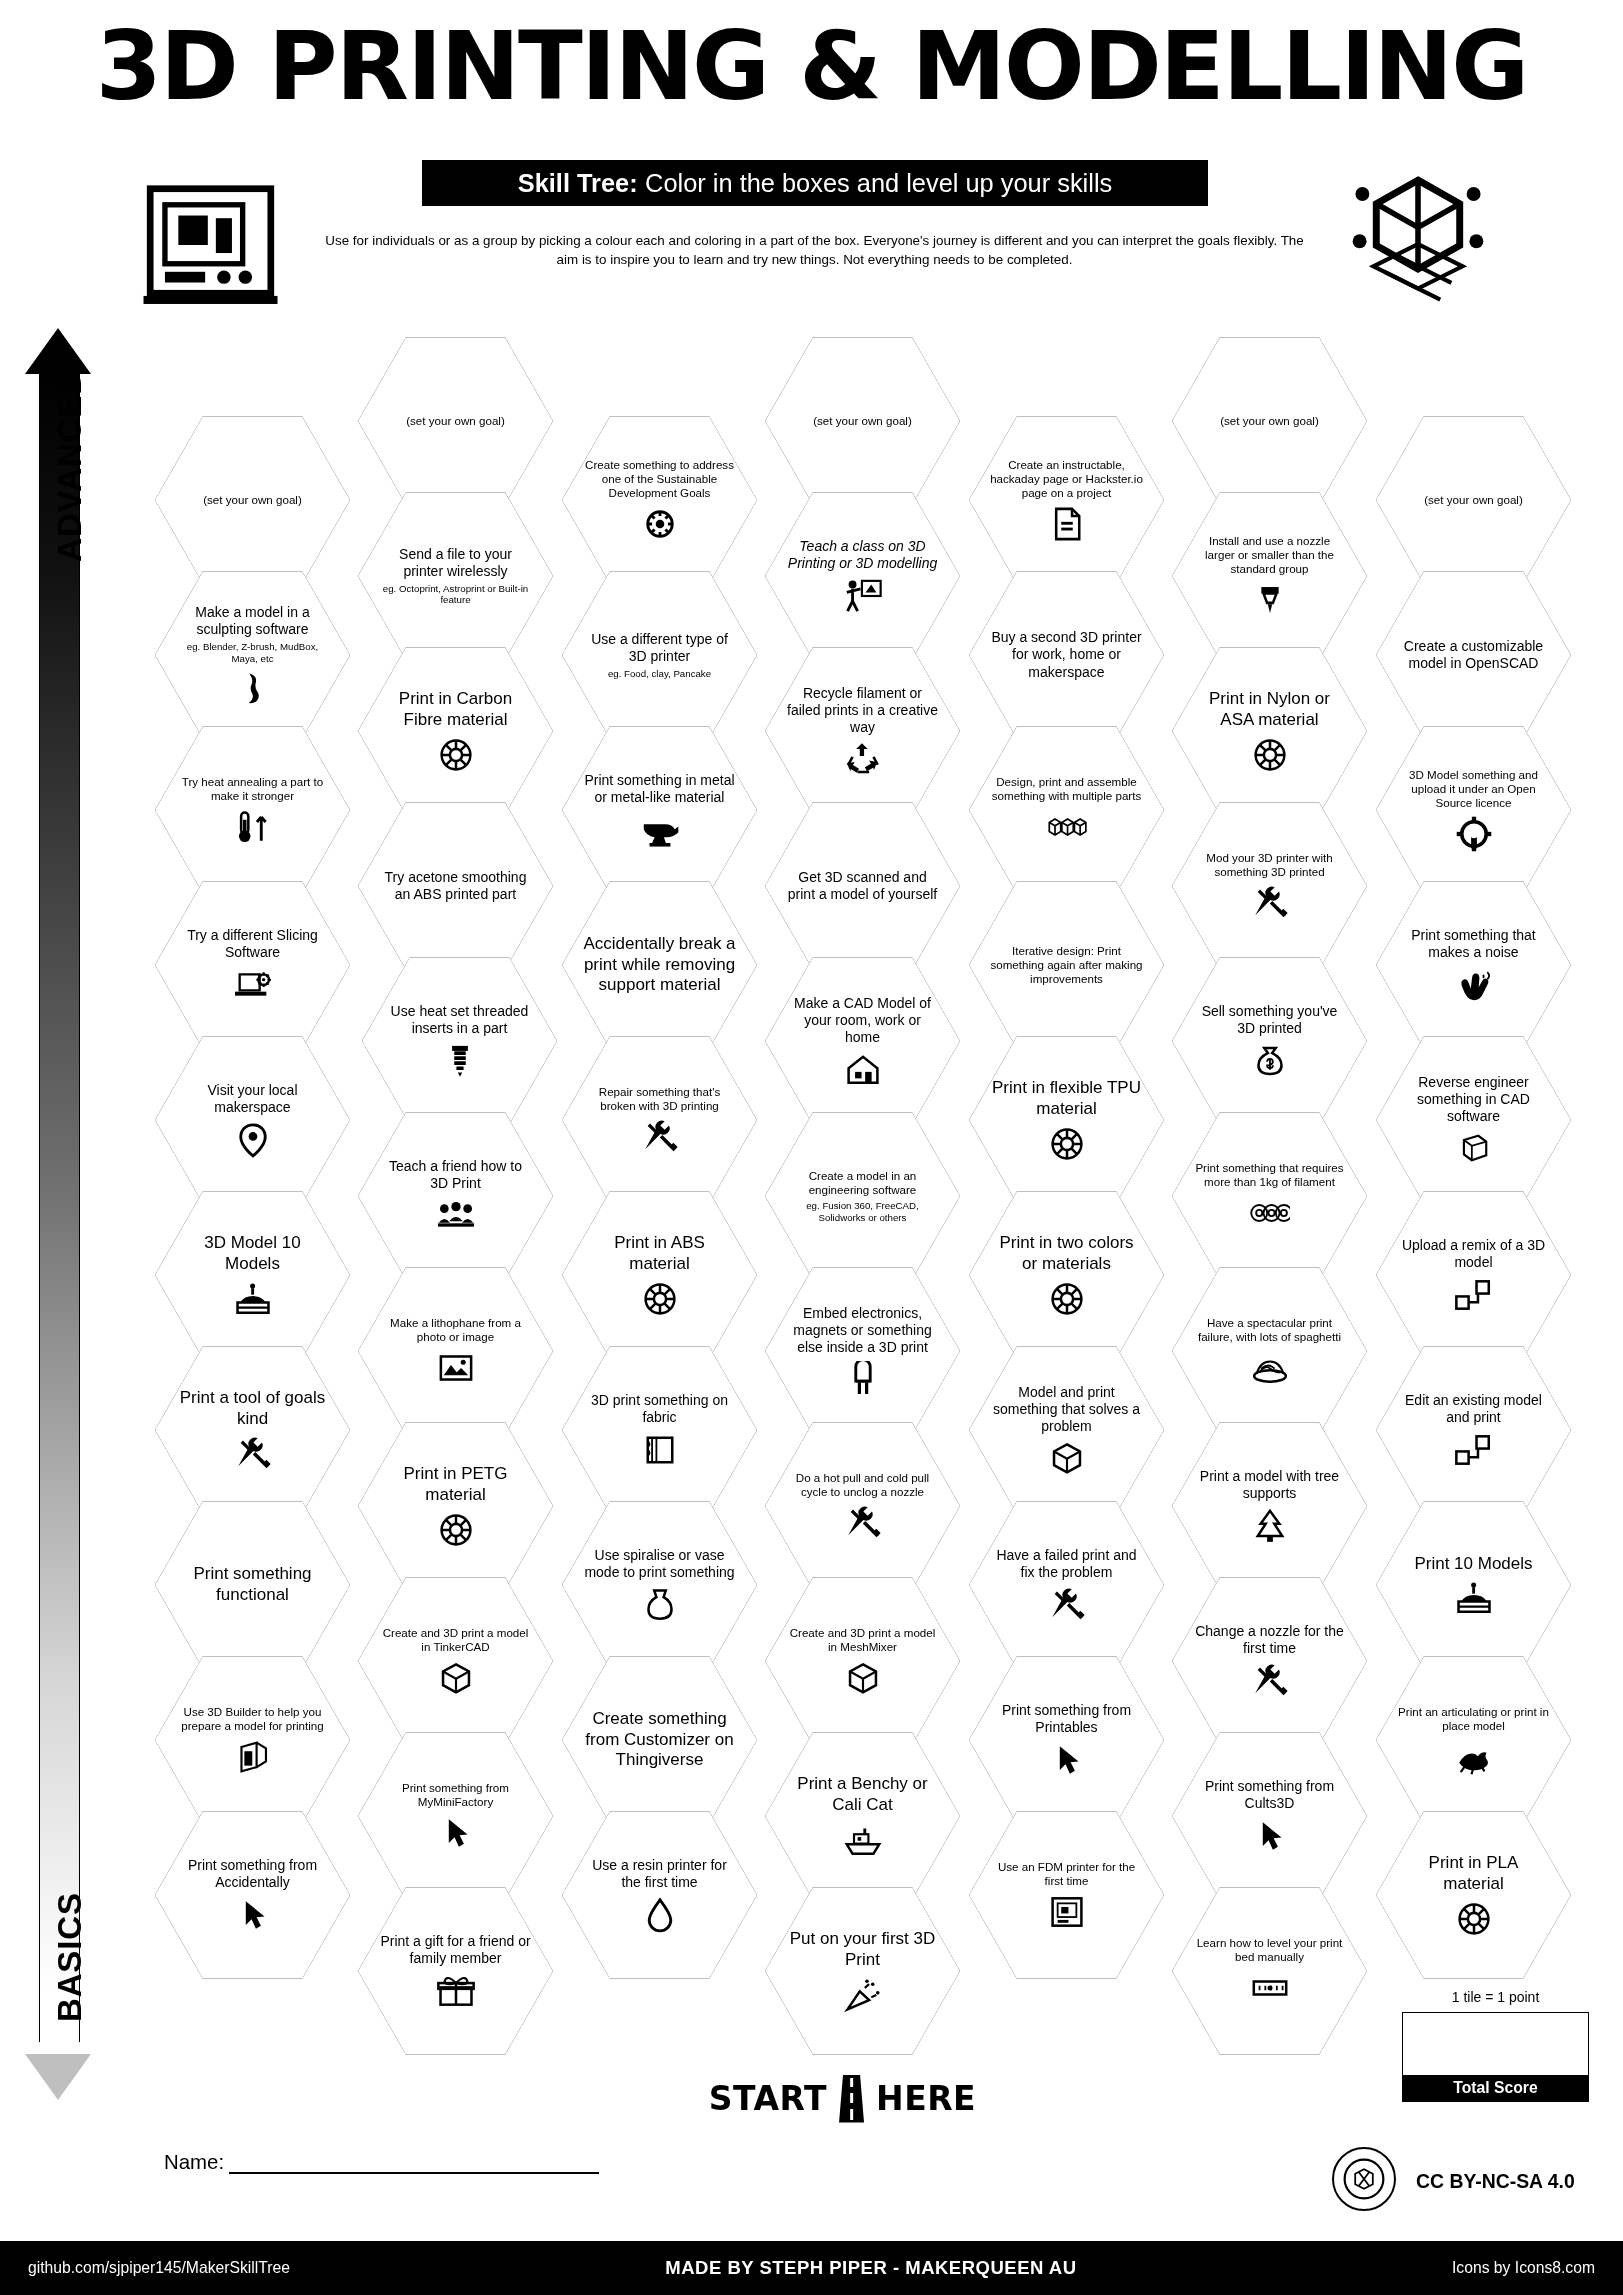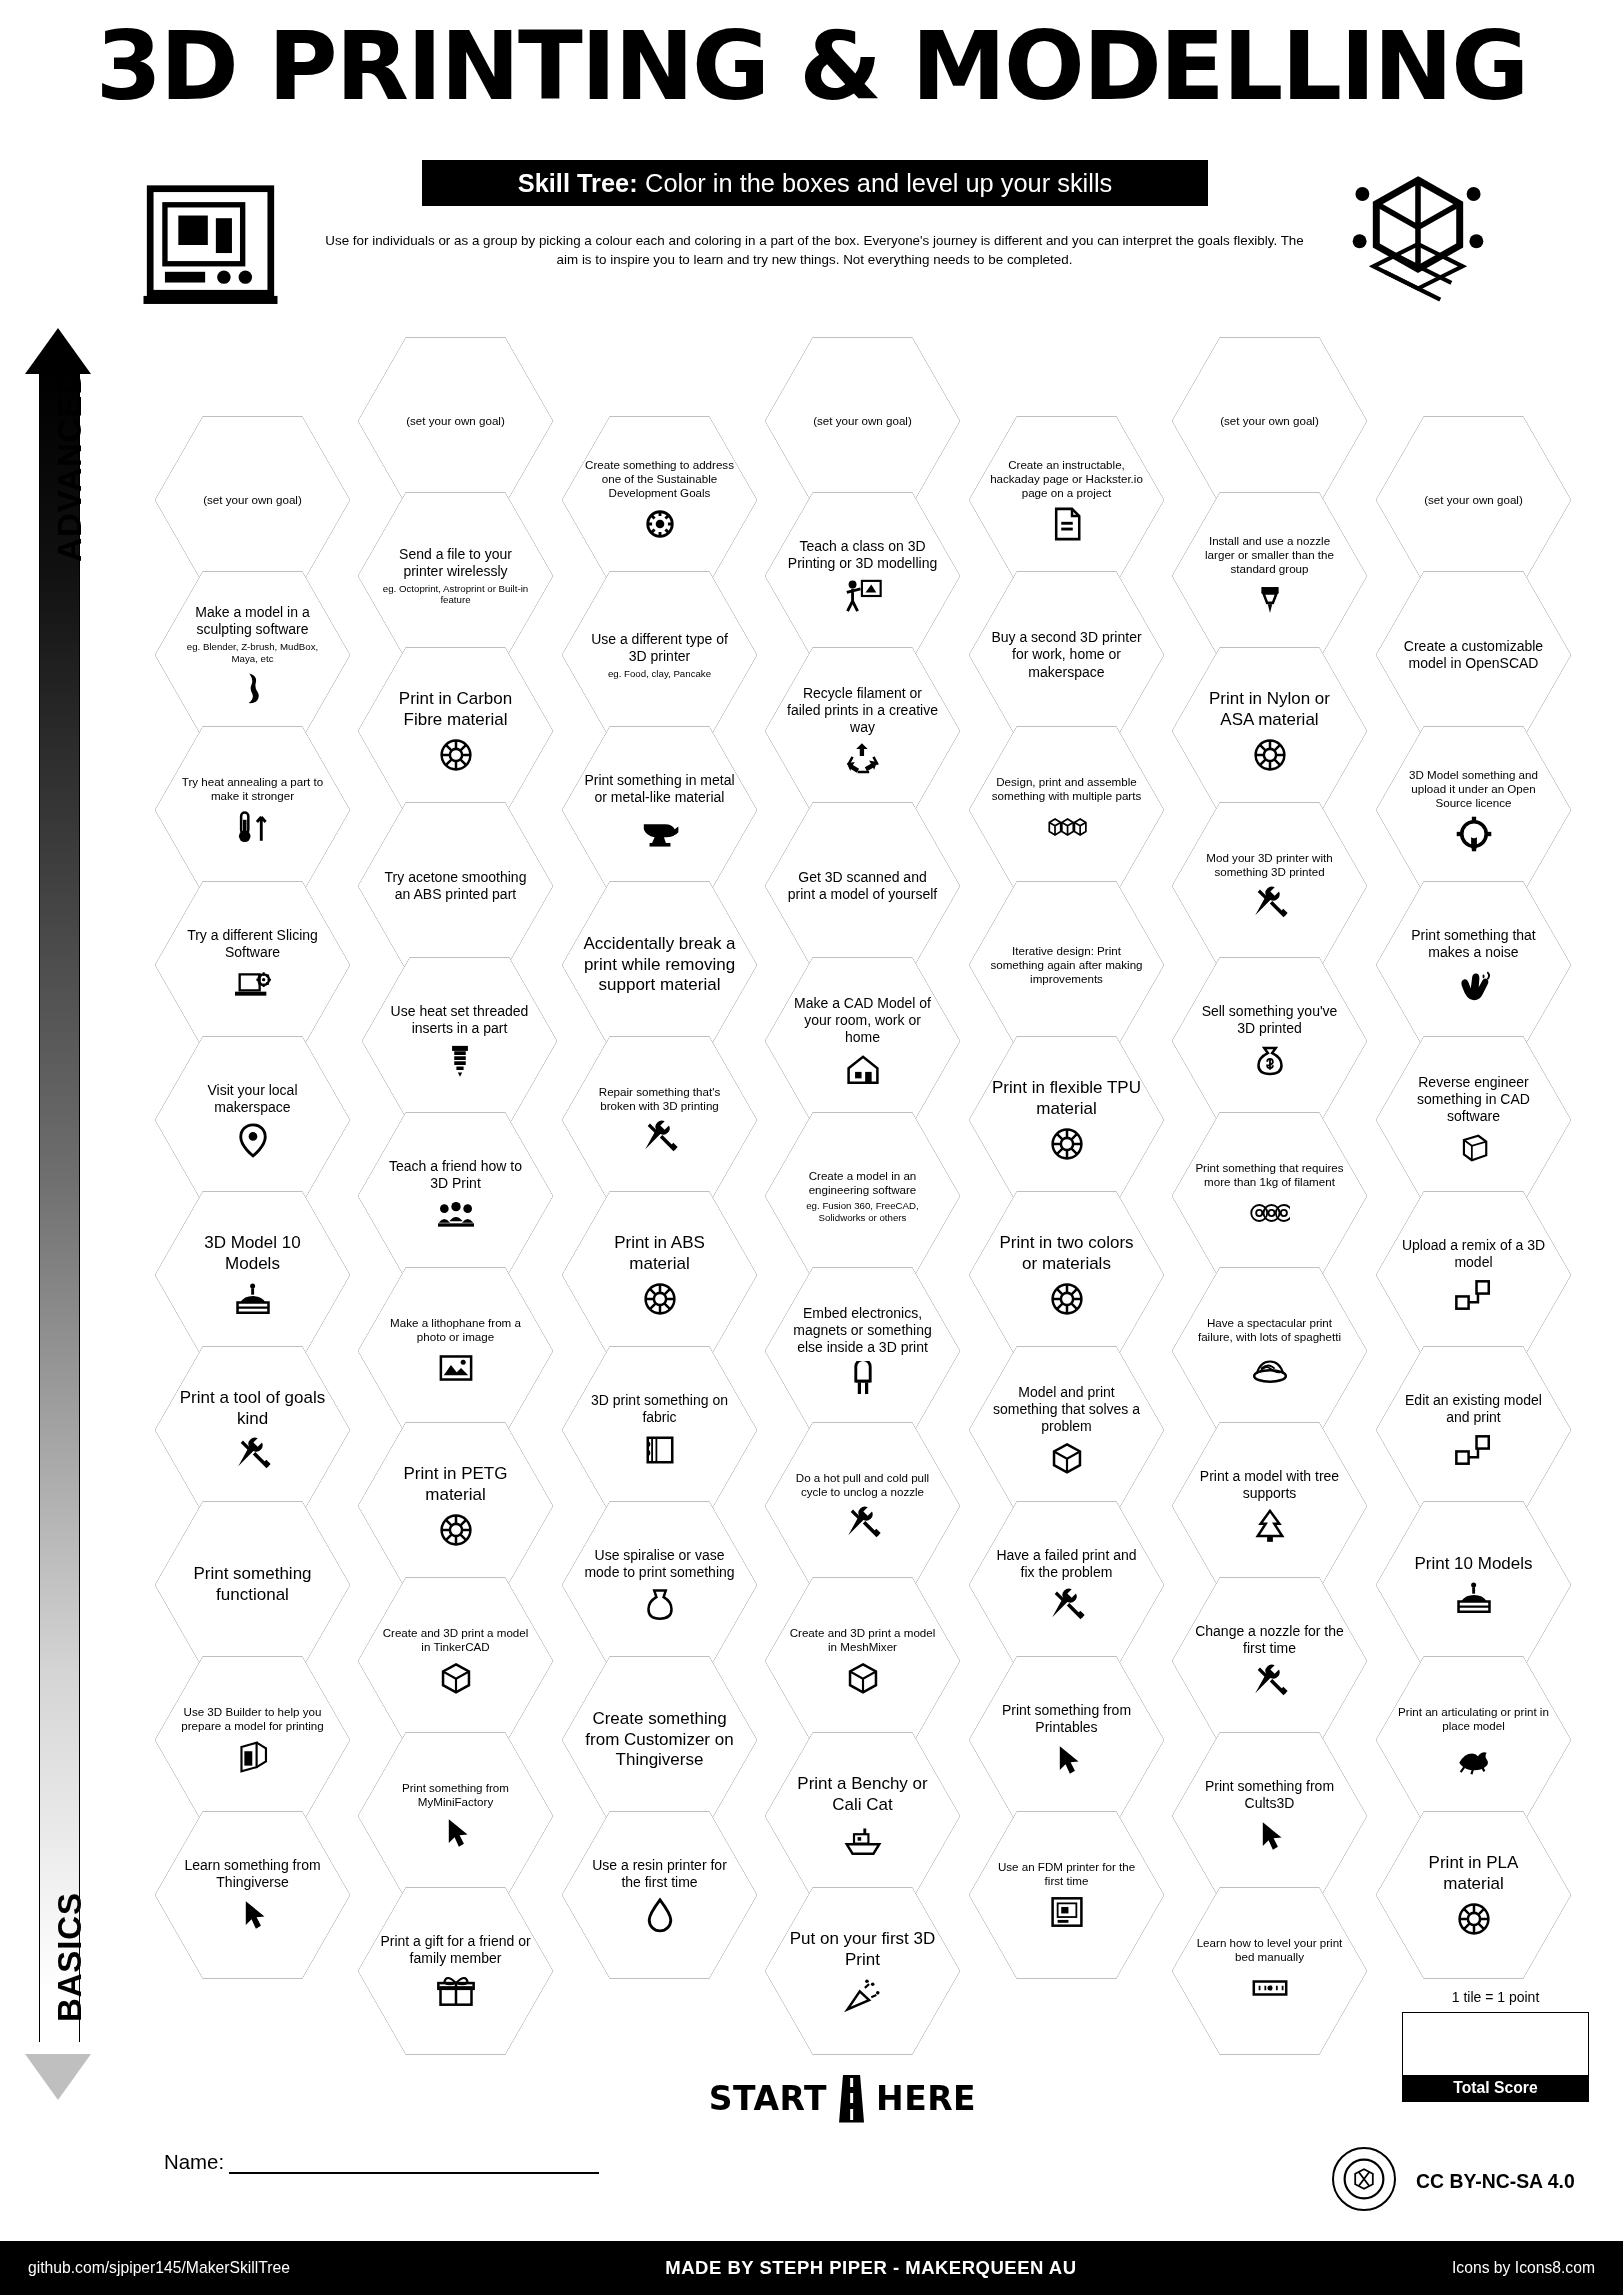--- a/index.html
+++ b/index.html
@@ -407,21 +407,21 @@
             <path d="M60 10 L86 26 L86 62 L60 78" fill="none" stroke="#000" stroke-width="6"></path>
             <rect x="26" y="34" width="22" height="40" fill="#000"></rect>
           </svg>
         </div>
       </div>
     </div>
     <div style="position: absolute; left: 153px; top: 1809px; width: 199px; height: 172px;">
       <div class="hexborder"></div>
       <div class="hexinner"></div>
       <div class="hex">
-        <div class="hexlabel">Learn something from Thingiverse</div>
+        <div class="hexlabel">Print something from Accidentally</div>
         <div class="hexicon">
           <svg viewBox="0 0 100 100">
             <path d="M30 12 L30 78 L46 62 L58 88 L72 80 L60 56 L82 54 Z" fill="#000"></path>
           </svg>
         </div>
       </div>
     </div>
     <div style="position: absolute; left: 560px; top: 414px; width: 199px; height: 172px;">
       <div class="hexborder"></div>
       <div class="hexinner"></div>
@@ -540,21 +540,21 @@
         </div>
       </div>
     </div>
     <div style="position: absolute; left: 763px; top: 335px; width: 199px; height: 172px;">
       <div class="hexborder"></div>
       <div class="hexinner"></div>
       <div class="hex goalonly">
         <div class="hexlabel">(set your own goal)</div>
       </div>
     </div>
-    <div style="position: absolute; left: 763px; top: 490px; width: 199px; height: 172px;">
+    <div style="position: absolute; left: 763px; top: 490px; width: 199px; height: 172px; font-style: italic;">
       <div class="hexborder"></div>
       <div class="hexinner"></div>
       <div class="hex">
         <div class="hexlabel">Teach a class on 3D Printing or 3D modelling</div>
         <div class="hexicon">
           <svg viewBox="0 0 110 100">
             <rect x="52" y="8" width="52" height="42" fill="none" stroke="#000" stroke-width="6"></rect>
             <circle cx="26" cy="18" r="11" fill="#000"></circle>
             <path d="M26 30 L26 64 M26 64 L12 92 M26 64 L40 92 M10 40 L48 30" stroke="#000" stroke-width="8" fill="none"></path>
             <path d="M62 40 L78 18 L92 40 Z" fill="#000"></path>

